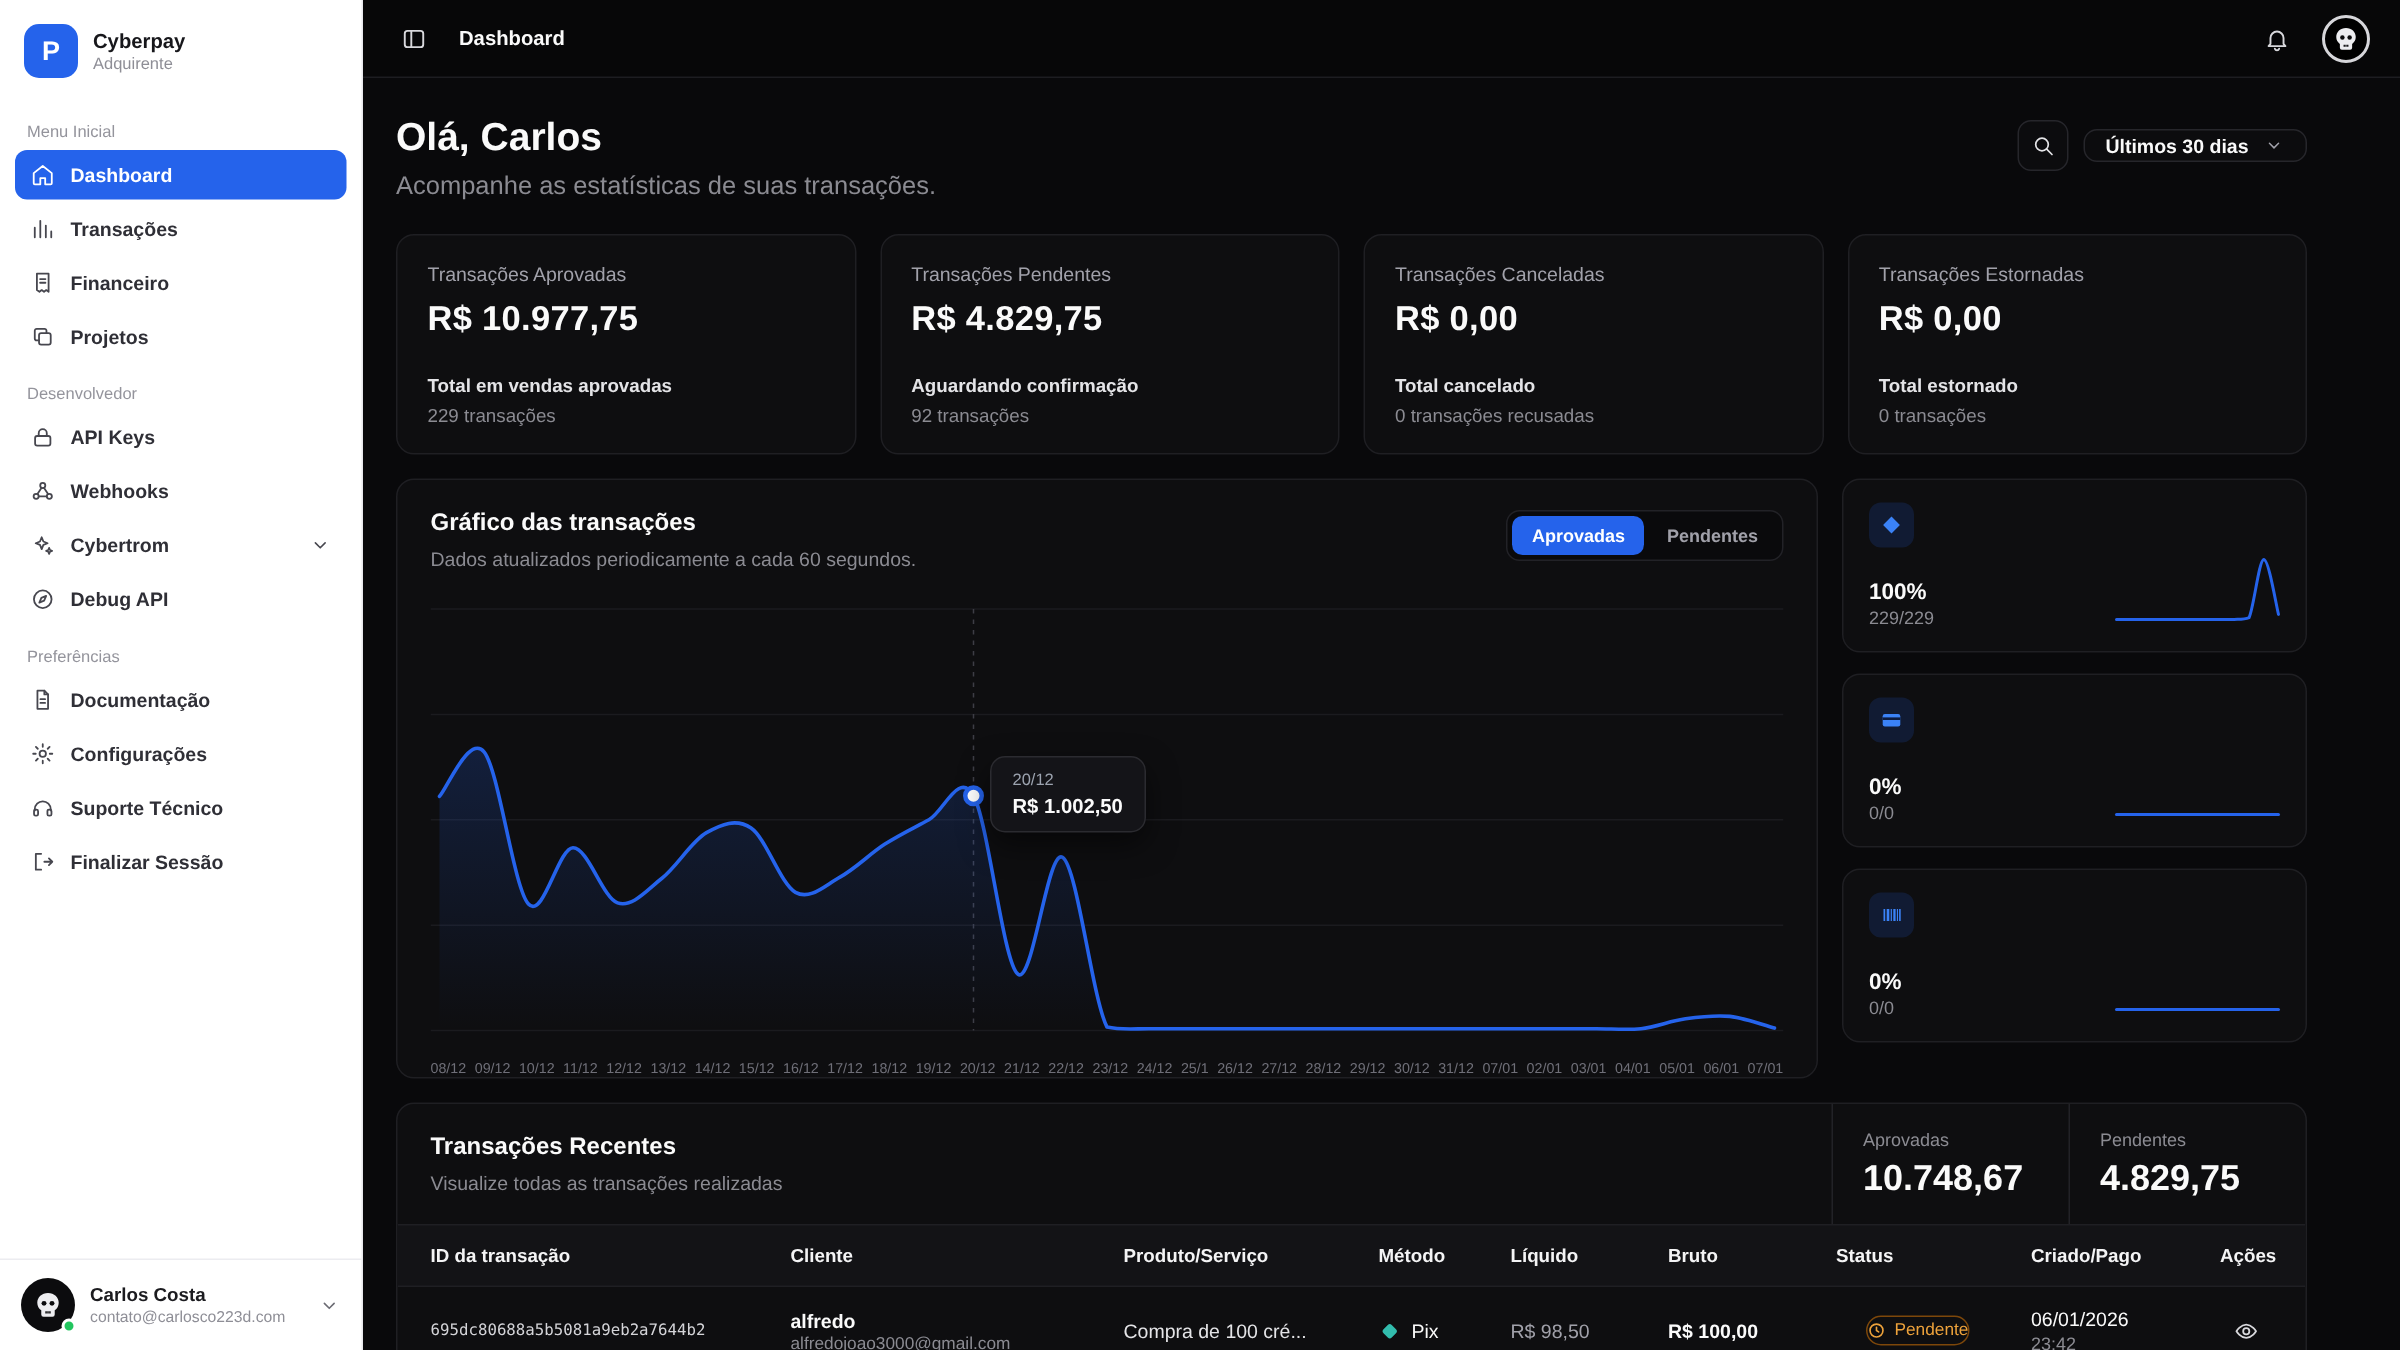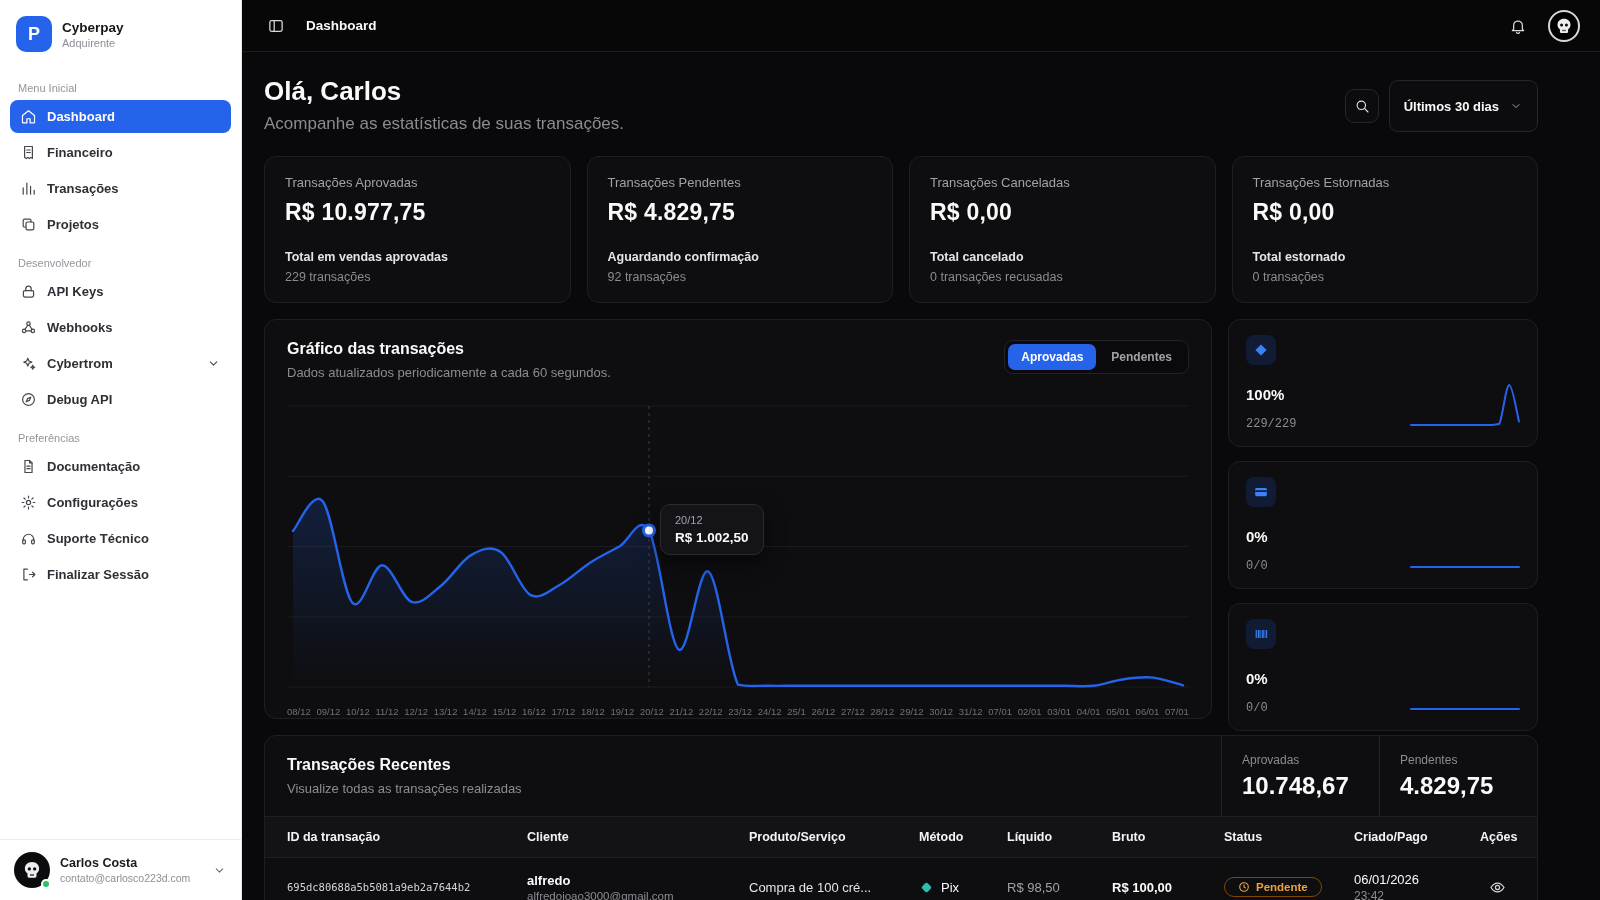--- a/index.html
+++ b/index.html
@@ -38,21 +38,21 @@
   .avatar-sm { width:32px; height:32px; border-radius:50%; background:#000; border:2px solid #d6d6da; display:flex; align-items:center; justify-content:center; cursor:pointer; }
   .avatar-sm .ic { width:20px; height:20px; }
 
   .content { flex:1; padding:24px 62px 0 22px; overflow:hidden; }
 
   .greet-row { display:flex; align-items:flex-start; }
   .greet h1 { font-size:26px; font-weight:700; color:#fafafa; }
   .greet p { font-size:17px; color:#8b8b92; margin-top:7px; }
   .greet-actions { margin-left:auto; display:flex; align-items:center; gap:10px; margin-top:4px; }
   .sq-btn { width:34px; height:34px; border-radius:9px; border:1px solid #26262b; background:#0c0c0e; color:#e4e4e7; display:flex; align-items:center; justify-content:center; cursor:pointer; }
-  .range-btn { height:52px; border-radius:9px; border:1px solid #26262b; background:#0c0c0e; color:#fafafa; font-size:13px; font-weight:600; display:flex; align-items:center; gap:10px; padding:0 14px; cursor:pointer; font-family:inherit; }
+  .range-btn { height:22px; border-radius:9px; border:1px solid #26262b; background:#0c0c0e; color:#fafafa; font-size:13px; font-weight:600; display:flex; align-items:center; gap:10px; padding:0 14px; cursor:pointer; font-family:inherit; }
   .range-btn .ic { color:#a1a1aa; }
 
   .stats { display:grid; grid-template-columns:repeat(4,1fr); gap:16px; margin-top:22px; }
   .stat-card { background:#0e0e10; border:1px solid #1f1f23; border-radius:12px; padding:18px 20px; }
   .stat-title { font-size:13px; color:#a1a1aa; }
   .stat-value { font-size:23px; font-weight:800; color:#fafafa; margin-top:9px; letter-spacing:.2px; }
   .stat-caption { font-size:12.5px; font-weight:700; color:#e4e4e7; margin-top:24px; }
   .stat-sub { font-size:12.5px; color:#8b8b92; margin-top:6px; }
 
   .mid { display:grid; grid-template-columns:1fr 310px; gap:16px; margin-top:16px; }
@@ -68,21 +68,21 @@
   .tt-date { font-size:11px; color:#9ca3af; }
   .tt-val { font-size:13.5px; font-weight:800; color:#fafafa; margin-top:4px; }
   .x-labels { display:flex; justify-content:space-between; margin-top:9px; }
   .x-labels span { font-size:9.5px; color:#6f6f78; }
 
   .side-stack { height:376px; display:flex; flex-direction:column; gap:14px; }
   .side-card { flex:1; background:#0e0e10; border:1px solid #1f1f23; border-radius:12px; padding:15px 17px; position:relative; }
   .tile { width:30px; height:30px; border-radius:8px; background:rgba(37,99,235,.16); color:#3b82f6; display:flex; align-items:center; justify-content:center; }
   .tile .ic { width:16px; height:16px; }
   .pct { font-size:15px; font-weight:800; color:#fafafa; margin-top:21px; }
-  .ratio { font-size:12px; color:#8b8b92; margin-top:14px;font-family:Liberation Mono, monospace; }
+  .ratio { font-size:12px; color:#8b8b92; margin-top:2px; }
   .spark { position:absolute; right:16px; bottom:16px; }
 
   .recent { margin-top:16px; background:#0e0e10; border:1px solid #1f1f23; border-radius:12px; overflow:hidden; }
   .recent-head { display:flex; align-items:stretch; }
   .recent-titles { padding:20px 22px; }
   .recent-title { font-size:16px; font-weight:700; color:#fafafa; }
   .recent-sub { font-size:13px; color:#8b8b92; margin-top:7px; }
   .summary { margin-left:auto; display:flex; }
   .sum-cell { border-left:1px solid #222227; padding:14px 26px 14px 20px; min-width:158px; display:flex; flex-direction:column; justify-content:center; }
   .sum-label { font-size:12px; color:#8b8b92; }
@@ -95,21 +95,21 @@
   .hcell { font-size:12.5px; font-weight:700; color:#f4f4f5; }
   .cell.right { display:flex; justify-content:flex-end; padding-right:26px; }
   .tdata { height:58px; }
   .id-cell { font-family:"DejaVu Sans Mono", monospace; font-size:10.5px; color:#d4d4d8; }
   .cl-name { font-size:13px; font-weight:600; color:#fafafa; }
   .cl-email { font-size:11.5px; color:#8b8b92; margin-top:2px; }
   .product { font-size:13px; color:#e4e4e7; }
   .method { display:flex; align-items:center; gap:7px; font-size:13px; color:#fafafa; }
   .liquid { font-size:13px; color:#a1a1aa; }
   .gross { font-size:13px; font-weight:800; color:#fafafa; }
-  .badge { display:inline-flex; align-items:center; gap:6px; border:1px solid rgba(217,119,6,.55); color:#eda23b; border-radius:999px; padding:3px 13px; font-size:11.5px; font-weight:700; }
+  .badge { display:inline-flex; align-items:center; gap:6px; border:1px solid rgba(217,119,6,.55); color:#eda23b; border-radius:999px; padding:3px 0; font-size:11.5px; font-weight:400;margin-left:20px; }
   .dt { font-size:13px; color:#fafafa; }
   .tm { font-size:12px; color:#8b8b92; margin-top:2px; }
   .ic { display:inline-flex; flex-shrink:0; }
   .ic svg { width:100%; height:100%; display:block; }
 </style>
 </head>
 <body>
 
 <div class="app">
 
@@ -127,33 +127,33 @@
           <span class="ic" style="width:17px;height:17px">
             <svg viewBox="0 0 24 24" fill="none" stroke="currentColor" stroke-width="1.7" stroke-linecap="round" stroke-linejoin="round">
               <path d="M3.5 10.5 12 3.8l8.5 6.7V20a1 1 0 0 1-1 1h-5.2v-5.8h-4.6V21H4.5a1 1 0 0 1-1-1z"></path>
             </svg>
           </span>
           <span>Dashboard</span>
         </div>
         <div class="nav-item">
           <span class="ic" style="width:17px;height:17px">
             <svg viewBox="0 0 24 24" fill="none" stroke="currentColor" stroke-width="1.7" stroke-linecap="round" stroke-linejoin="round">
+              <path d="M4.5 20V11M9.7 20V4.5M14.9 20V9M20 20v-5.5"></path>
+            </svg>
+          </span>
+          <span>Transações</span>
+        </div>
+        <div class="nav-item">
+          <span class="ic" style="width:17px;height:17px">
+            <svg viewBox="0 0 24 24" fill="none" stroke="currentColor" stroke-width="1.7" stroke-linecap="round" stroke-linejoin="round">
               <path d="M6.5 3.5h11V20.5l-2.2-1.6-2.1 1.6-2.2-1.6-2.1 1.6-2.4-1.6z"></path>
               <path d="M9.5 8.5h5M9.5 12h5"></path>
             </svg>
           </span>
           <span>Financeiro</span>
-        </div>
-        <div class="nav-item">
-          <span class="ic" style="width:17px;height:17px">
-            <svg viewBox="0 0 24 24" fill="none" stroke="currentColor" stroke-width="1.7" stroke-linecap="round" stroke-linejoin="round">
-              <path d="M4.5 20V11M9.7 20V4.5M14.9 20V9M20 20v-5.5"></path>
-            </svg>
-          </span>
-          <span>Transações</span>
         </div>
         <div class="nav-item">
           <span class="ic" style="width:17px;height:17px">
             <svg viewBox="0 0 24 24" fill="none" stroke="currentColor" stroke-width="1.7" stroke-linecap="round" stroke-linejoin="round">
               <rect x="8.5" y="8.5" width="11" height="11" rx="2"></rect>
               <path d="M15.5 8.5V6.3a1.8 1.8 0 0 0-1.8-1.8H6.3A1.8 1.8 0 0 0 4.5 6.3v7.4a1.8 1.8 0 0 0 1.8 1.8h2.2"></path>
             </svg>
           </span>
           <span>Projetos</span>
         </div>

